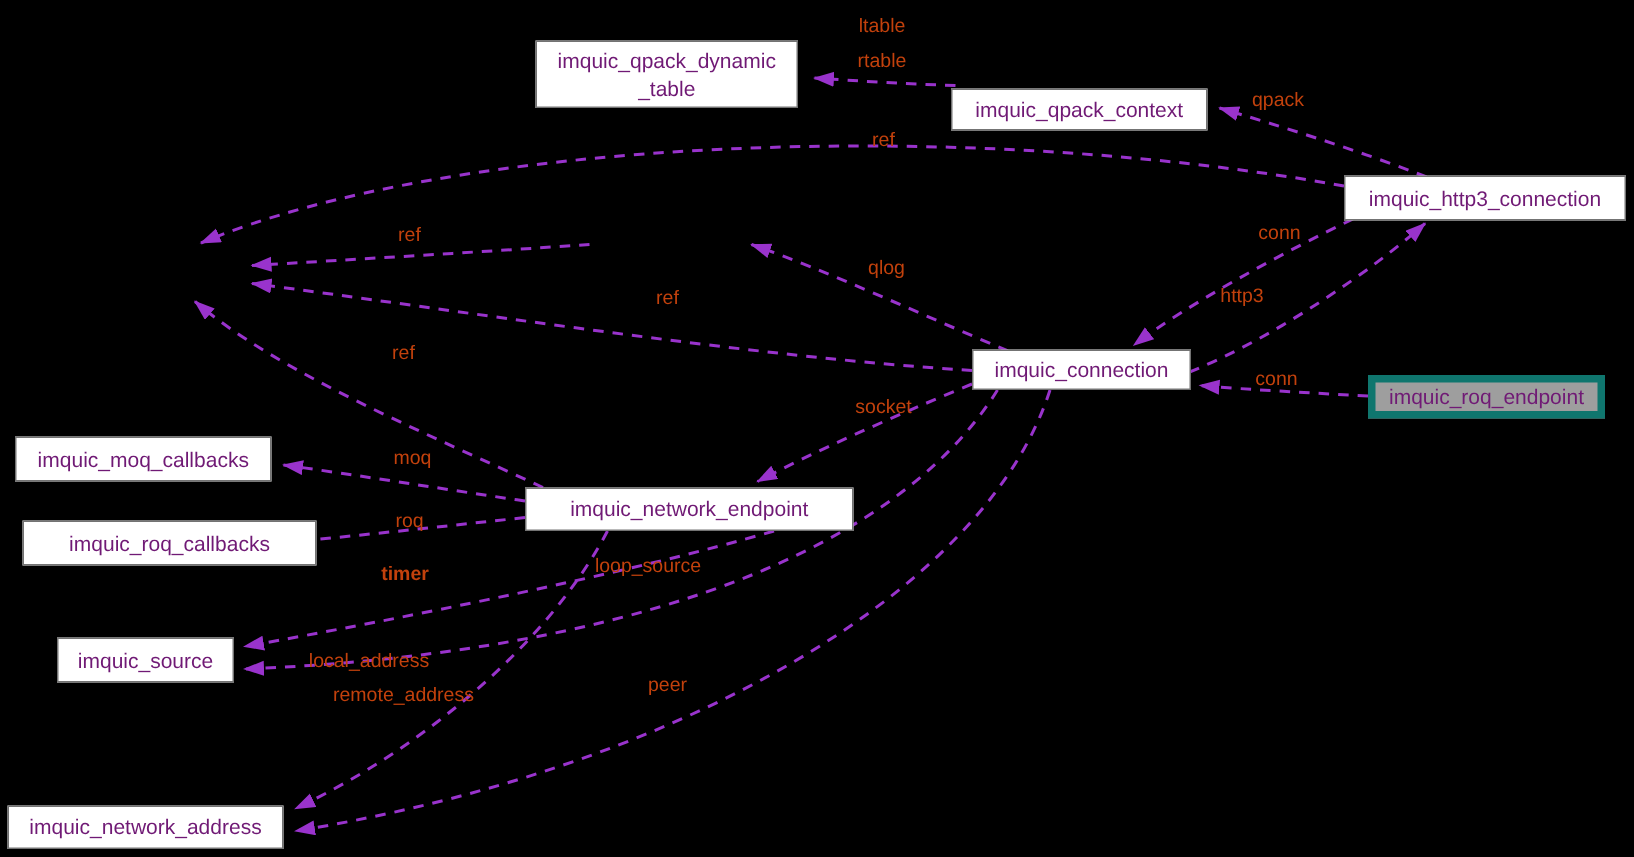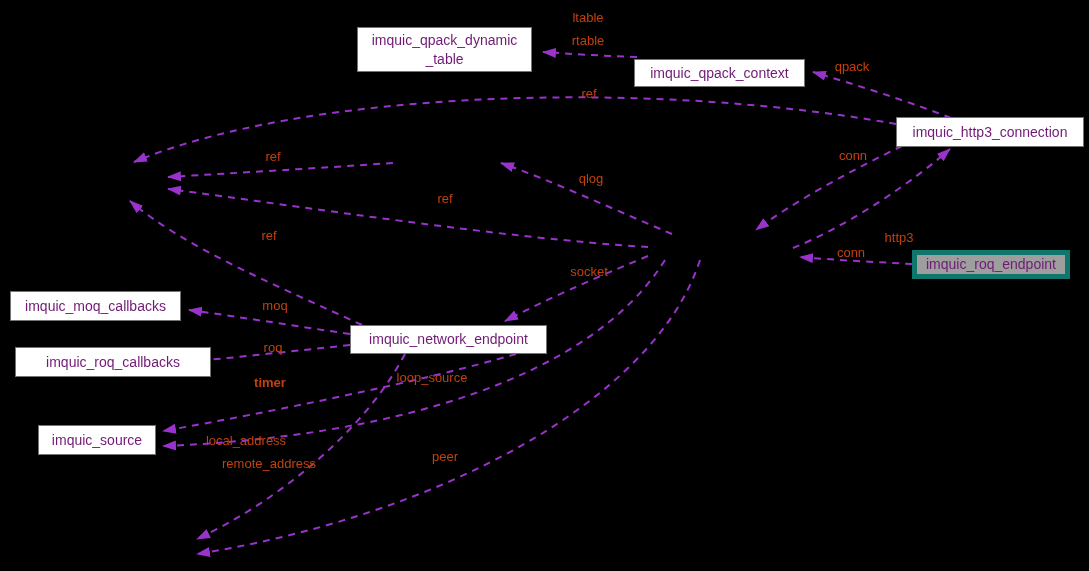--- a/index.html
+++ b/index.html
@@ -72,38 +72,40 @@
 
   <div class="node" style="left:357px;top:27px;width:175px;height:45px;">imquic_qpack_dynamic
 _table</div>
 
   <div class="node" style="left:634px;top:42px;width:171px;height:28px;margin-top:17px;">imquic_qpack_context</div>
 
   <div class="node" style="left:896px;top:117px;width:188px;height:30px;">imquic_http3_connection</div>
 
 
 
+  <div class="node" style="left:648px;top:233px;width:146px;height:27px;">imquic_connection</div>
 
   <div class="node gray" style="left:912px;top:250px;width:158px;height:29px;">imquic_roq_endpoint</div>
 
   <div class="node" style="left:10px;top:291px;width:171px;height:30px;">imquic_moq_callbacks</div>
 
   <div class="node" style="left:15px;top:347px;width:196px;height:30px;">imquic_roq_callbacks</div>
 
-  <div class="node" style="left:350px;top:325px;width:197px;height:29px;">imquic_network_endpoint</div>
+  <div class="node" style="left:350px;top:325px;width:219px;height:29px;">imquic_network_endpoint</div>
 
   <div class="node" style="left:38px;top:425px;width:118px;height:30px;">imquic_source</div>
 
+  <div class="node" style="left:5px;top:537px;width:184px;height:29px;">imquic_network_address</div>
 
   <div class="elabel" style="left:588px;top:17px;">ltable</div>
   <div class="elabel" style="left:588px;top:40px;">rtable</div>
   <div class="elabel" style="left:852px;top:66px;">qpack</div>
   <div class="elabel" style="left:589px;top:93px;">ref</div>
   <div class="elabel" style="left:853px;top:155px;">conn</div>
-  <div class="elabel" style="left:899px;top:197px;margin-top:40px;">http3</div>
+  <div class="elabel" style="left:828px;top:197px;">http3</div>
   <div class="elabel" style="left:273px;top:156px;">ref</div>
   <div class="elabel" style="left:591px;top:178px;">qlog</div>
   <div class="elabel" style="left:445px;top:198px;">ref</div>
   <div class="elabel" style="left:851px;top:252px;">conn</div>
   <div class="elabel" style="left:589px;top:271px;">socket</div>
   <div class="elabel" style="left:269px;top:235px;">ref</div>
   <div class="elabel" style="left:275px;top:305px;">moq</div>
   <div class="elabel" style="left:273px;top:347px;">roq</div>
   <div class="elabel" style="left:270px;top:382px;font-weight:bold;">timer</div>
   <div class="elabel" style="left:432px;top:377px;">loop_source</div>

